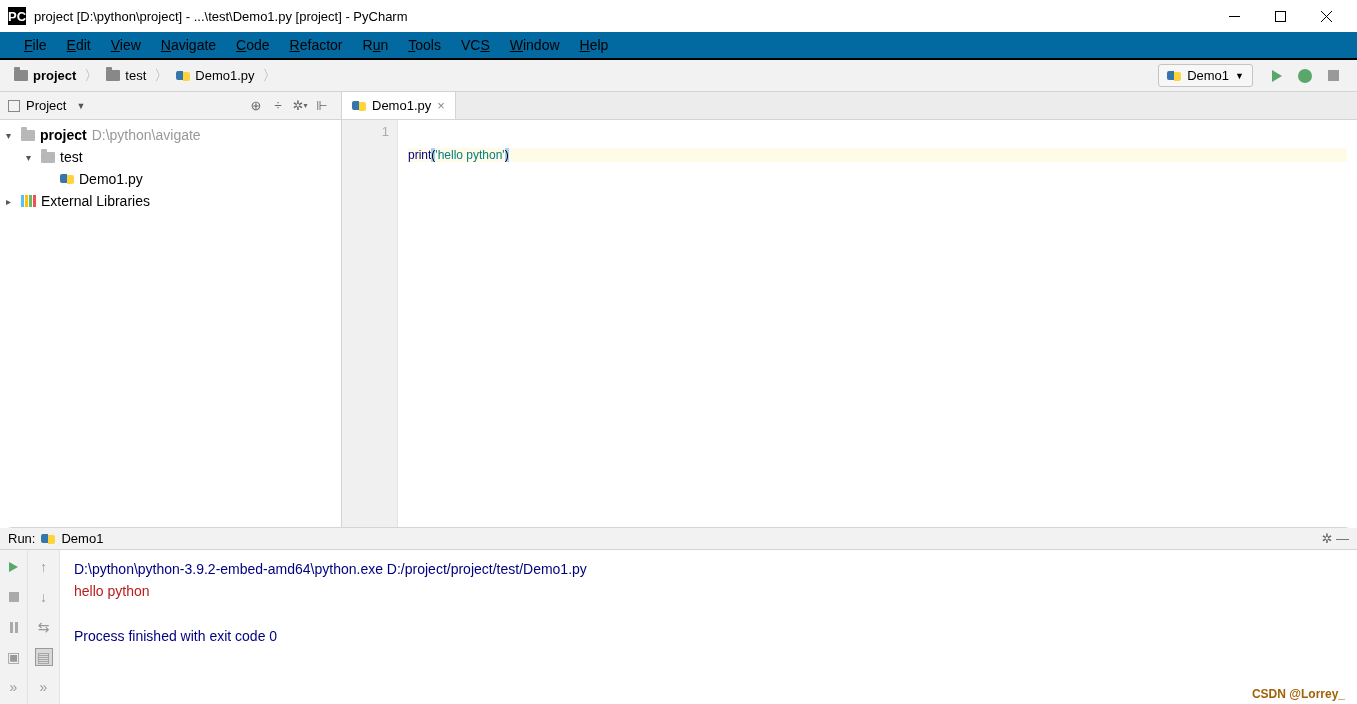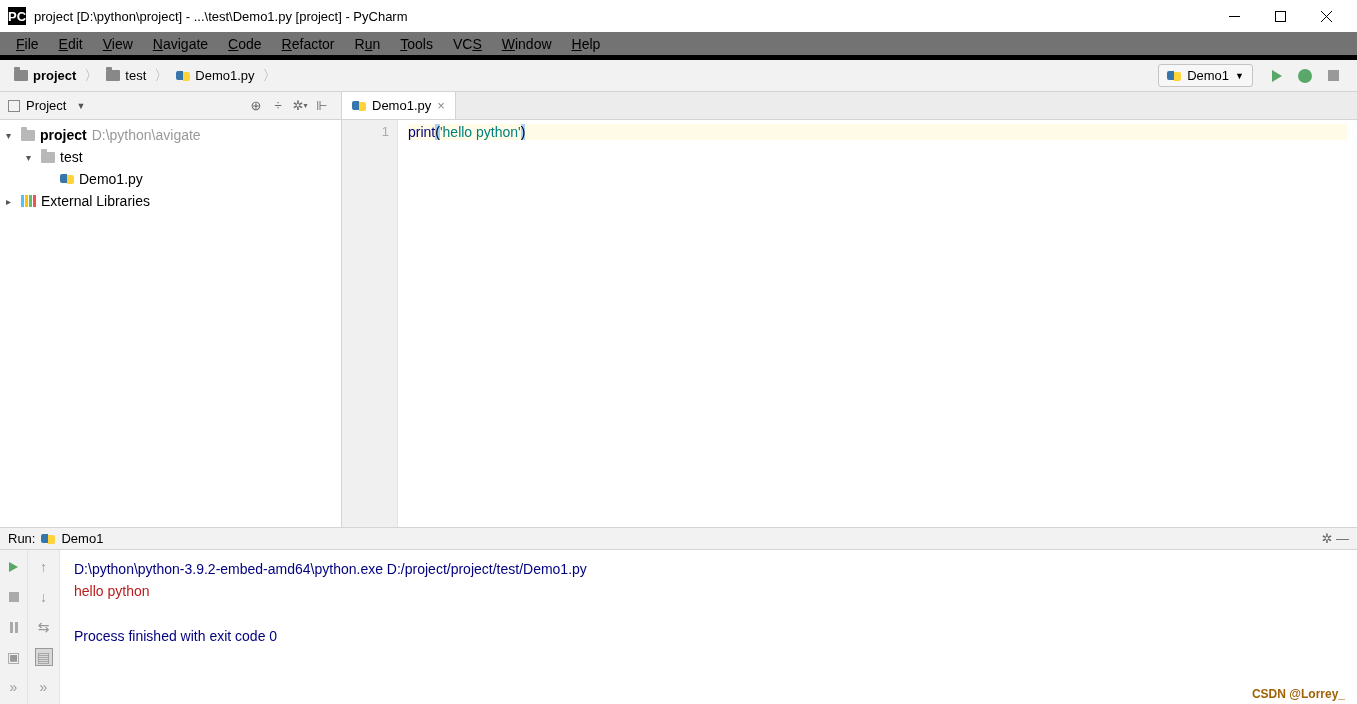--- a/index.html
+++ b/index.html
@@ -8,21 +8,21 @@
 
 .titlebar { height: 32px; display: flex; align-items: center; padding: 0 8px; background: #fff; }
 .titlebar .app-icon { width: 18px; height: 18px; background: #000; display: flex; align-items: center; justify-content: center; margin-right: 8px; }
 .titlebar .app-icon span { color: #fff; font-size: 13px; font-weight: bold; }
 .titlebar .title { font-size: 13px; }
 .titlebar .spacer { flex: 1; }
 .titlebar .win-btn { width: 46px; height: 32px; display: flex; align-items: center; justify-content: center; cursor: pointer; }
 .titlebar .win-btn svg { width: 11px; height: 11px; }
 
 
-.menubar { height: 28px; display: flex; align-items: center; padding: 0 6px; background: #737373; border-bottom: 5px solid #000000; }
+.menubar { height: 28px; display: flex; align-items: center; padding: 0 14px; background: #0369a1; border-bottom: 2px solid #000000; }
 .menubar .menu-item { padding: 4px 10px; cursor: pointer; font-size: 14px; }
 .menubar .underline { text-decoration: underline; }
 
 
 .navbar { height: 32px; display: flex; align-items: center; padding: 0 10px; background: #f2f2f2; border-bottom: 1px solid #d4d4d4; }
 .crumb { display: flex; align-items: center; gap: 5px; padding: 0 4px; cursor: pointer; }
 .crumb .folder-ic { width: 14px; height: 11px; background: #888; border-radius: 1px; position: relative; }
 .crumb .folder-ic::before { content: ''; position: absolute; top: -3px; left: 0; width: 6px; height: 3px; background: #888; border-radius: 1px 1px 0 0; }
 .crumb .bold { font-weight: bold; }
 .crumb-sep { color: #aaa; margin: 0 4px; font-size: 14px; }
@@ -62,28 +62,28 @@
 .lib-ic .b3 { background: #66bb6a; }
 .lib-ic .b4 { background: #ef5350; }
 
 
 .editor-area { flex: 1; display: flex; flex-direction: column; }
 .editor-tabs { height: 28px; display: flex; background: #ececec; border-bottom: 1px solid #d4d4d4; }
 .editor-tab { display: flex; align-items: center; gap: 6px; padding: 0 10px; background: #fff; border-right: 1px solid #d4d4d4; cursor: pointer; }
 .close-x { color: #888; font-size: 13px; cursor: pointer; }
 .editor-body { flex: 1; display: flex; background: #fff; }
 .gutter { width: 56px; background: #f0f0f0; border-right: 1px solid #e4e4e4; text-align: right; padding: 4px 8px 4px 4px; color: #aaa; font-family: Consolas, monospace; font-size: 13px; }
-.code { flex: 1; padding: 4px 10px; font-family: Consolas, monospace; font-size: 14px; white-space: pre; }
+.code { flex: 1; padding: 4px 10px; font-family: Consolas, monospace; font-size: 12px; white-space: pre; margin-top: 24px; }
 .code-line { background: #fffbe6; }
 .kw { color: #000080; }
 .str { color: #008080; }
 .sel { background: #a6d2ff; }
 
 
-.run-panel { height: 177px; border-top: 1px solid #d4d4d4; display: flex; flex-direction: column; }
+.run-panel { height: 177px; border-top: 1px solid #d4d4d4; display: flex; flex-direction: column; border-radius: 13px; }
 .run-header { height: 24px; display: flex; align-items: center; padding: 0 8px; background: #f2f2f2; border-bottom: 1px solid #d4d4d4; font-size: 13px; gap: 6px; }
 .run-header .spacer { flex: 1; }
 .gear-ic { font-size: 13px; color: #666; }
 .run-body { flex: 1; display: flex; background: #fff; }
 .run-gutter { width: 28px; background: #f2f2f2; border-right: 1px solid #e4e4e4; display: flex; flex-direction: column; align-items: center; padding: 8px 0; gap: 12px; }
 .run-gutter2 { width: 32px; background: #f2f2f2; border-right: 1px solid #e4e4e4; display: flex; flex-direction: column; align-items: center; padding: 8px 0; gap: 12px; }
 .rg-btn { width: 18px; height: 18px; display: flex; align-items: center; justify-content: center; cursor: pointer; color: #999; font-size: 14px; }
 .play-sm { width: 0; height: 0; border-left: 9px solid #59a869; border-top: 5px solid transparent; border-bottom: 5px solid transparent; }
 .stop-sm { width: 10px; height: 10px; background: #aaa; }
 .pause-sm { display: flex; gap: 2px; }

